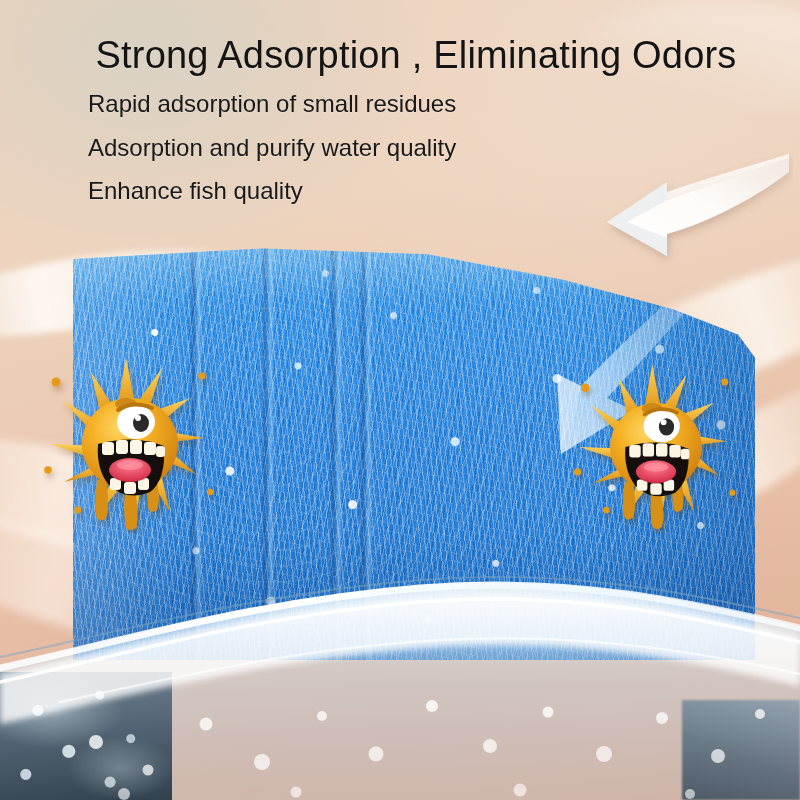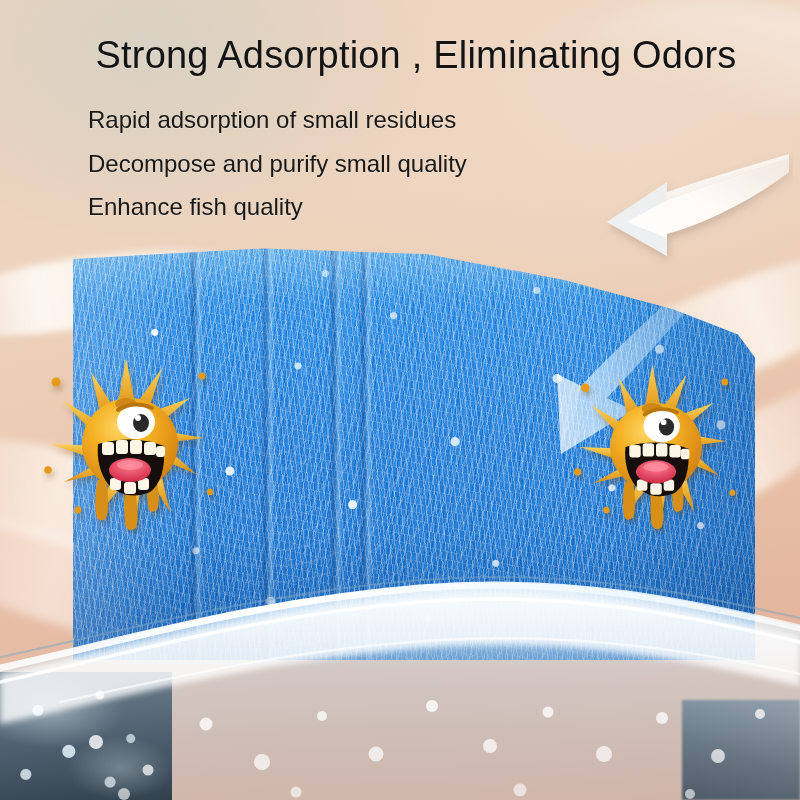--- a/index.html
+++ b/index.html
@@ -72,21 +72,21 @@
   }
   .title {
     position:absolute; left:0; top:33px; width:800px;
     text-align:center;
     font-size:38px; line-height:1.18;
     color:#141414; letter-spacing:.2px;
     white-space:nowrap;
     text-shadow:0 1px 1px rgba(255,255,255,.30);
     padding-left:32px;
   }
-  .sublist { position:absolute; left:88px; top:92px;margin-top:16px; }
+  .sublist { position:absolute; left:88px; top:92px; }
   .subline {
     font-size:24px; line-height:1.03;
     color:#191919; margin-bottom:19px;
     white-space:nowrap;
     text-shadow:0 1px 1px rgba(255,255,255,.25);
   }
 
   
   .arrow-tr { position:absolute; left:597px; top:152px; width:196px; height:112px; z-index:35; }
 
@@ -212,21 +212,21 @@
   <div class="swoosh sw1"></div>
   <div class="swoosh sw2"></div>
   <div class="swoosh sw3"></div>
   <div class="swoosh sw4"></div>
   <div class="swoosh sw5"></div>
 
   <div class="headline">
     <div class="title">Strong Adsorption , Eliminating Odors</div>
     <div class="sublist">
       <div class="subline">Rapid adsorption of small residues</div>
-      <div class="subline">Decompose and purify small quality</div>
+      <div class="subline">Adsorption and purify water quality</div>
       <div class="subline">Enhance fish quality</div>
     </div>
   </div>
 
   <svg class="arrow-tr" viewBox="0 0 196 112">
     <defs>
       <linearGradient id="wArrow" x1="1" y1="0" x2="0" y2="1">
         <stop offset="0%" stop-color="#ffffff" stop-opacity="0.55"></stop>
         <stop offset="45%" stop-color="#fffdfa" stop-opacity="0.96"></stop>
         <stop offset="100%" stop-color="#ffffff" stop-opacity="1"></stop>

